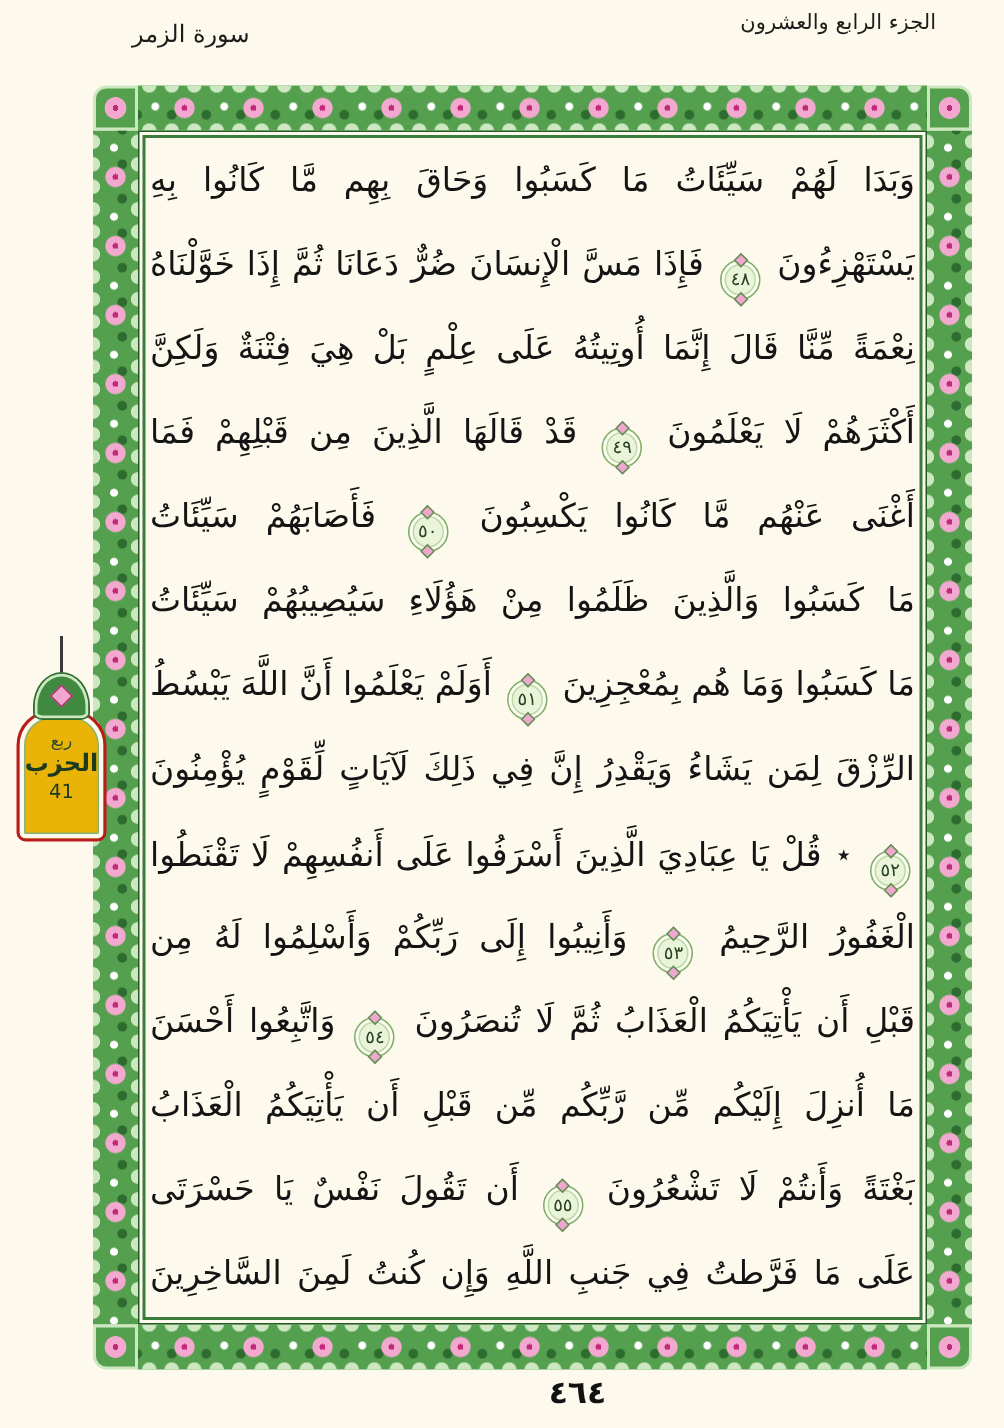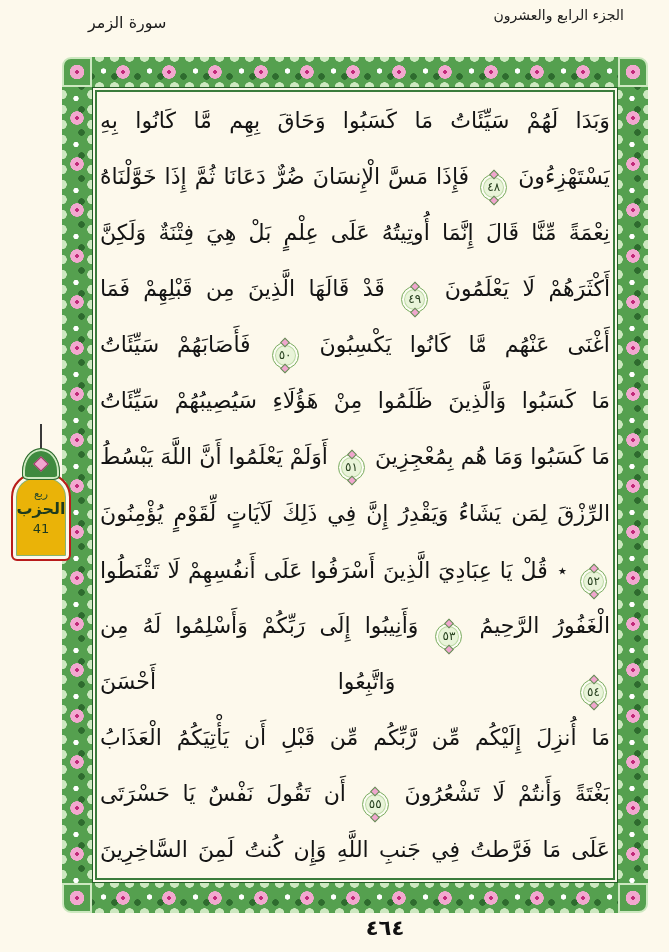--- a/index.html
+++ b/index.html
@@ -105,21 +105,21 @@
           <div class="qline"><span class="qtext">وَبَدَا لَهُمْ سَيِّئَاتُ مَا كَسَبُوا وَحَاقَ بِهِم مَّا كَانُوا بِهِ</span></div>
           <div class="qline"><span class="qtext">يَسْتَهْزِءُونَ</span> <span class="verse-badge"><span class="verse-num">٤٨</span></span> <span class="qtext">فَإِذَا مَسَّ الْإِنسَانَ ضُرٌّ دَعَانَا ثُمَّ إِذَا خَوَّلْنَاهُ</span></div>
           <div class="qline"><span class="qtext">نِعْمَةً مِّنَّا قَالَ إِنَّمَا أُوتِيتُهُ عَلَى عِلْمٍ بَلْ هِيَ فِتْنَةٌ وَلَكِنَّ</span></div>
           <div class="qline"><span class="qtext">أَكْثَرَهُمْ لَا يَعْلَمُونَ</span> <span class="verse-badge"><span class="verse-num">٤٩</span></span> <span class="qtext">قَدْ قَالَهَا الَّذِينَ مِن قَبْلِهِمْ فَمَا</span></div>
           <div class="qline"><span class="qtext">أَغْنَى عَنْهُم مَّا كَانُوا يَكْسِبُونَ</span> <span class="verse-badge"><span class="verse-num">٥٠</span></span> <span class="qtext">فَأَصَابَهُمْ سَيِّئَاتُ</span></div>
           <div class="qline"><span class="qtext">مَا كَسَبُوا وَالَّذِينَ ظَلَمُوا مِنْ هَؤُلَاءِ سَيُصِيبُهُمْ سَيِّئَاتُ</span></div>
           <div class="qline"><span class="qtext">مَا كَسَبُوا وَمَا هُم بِمُعْجِزِينَ</span> <span class="verse-badge"><span class="verse-num">٥١</span></span> <span class="qtext">أَوَلَمْ يَعْلَمُوا أَنَّ اللَّهَ يَبْسُطُ</span></div>
           <div class="qline"><span class="qtext">الرِّزْقَ لِمَن يَشَاءُ وَيَقْدِرُ إِنَّ فِي ذَلِكَ لَآيَاتٍ لِّقَوْمٍ يُؤْمِنُونَ</span></div>
           <div class="qline"><span class="verse-badge"><span class="verse-num">٥٢</span></span> <span class="hizb-star">٭</span> <span class="qtext">قُلْ يَا عِبَادِيَ الَّذِينَ أَسْرَفُوا عَلَى أَنفُسِهِمْ لَا تَقْنَطُوا</span></div>
           <div class="qline"><span class="qtext">الْغَفُورُ الرَّحِيمُ</span> <span class="verse-badge"><span class="verse-num">٥٣</span></span> <span class="qtext">وَأَنِيبُوا إِلَى رَبِّكُمْ وَأَسْلِمُوا لَهُ مِن</span></div>
-          <div class="qline"> <span class="verse-badge"><span class="verse-num">٥٤</span></span> <span class="qtext">وَاتَّبِعُوا أَحْسَنَ</span></div>
+          <div class="qline"><span class="qtext">قَبْلِ أَن يَأْتِيَكُمُ الْعَذَابُ ثُمَّ لَا تُنصَرُونَ</span> <span class="verse-badge"><span class="verse-num">٥٤</span></span> <span class="qtext">وَاتَّبِعُوا أَحْسَنَ</span></div>
           <div class="qline"><span class="qtext">مَا أُنزِلَ إِلَيْكُم مِّن رَّبِّكُم مِّن قَبْلِ أَن يَأْتِيَكُمُ الْعَذَابُ</span></div>
           <div class="qline"><span class="qtext">بَغْتَةً وَأَنتُمْ لَا تَشْعُرُونَ</span> <span class="verse-badge"><span class="verse-num">٥٥</span></span> <span class="qtext">أَن تَقُولَ نَفْسٌ يَا حَسْرَتَى</span></div>
           <div class="qline"><span class="qtext">عَلَى مَا فَرَّطتُ فِي جَنبِ اللَّهِ وَإِن كُنتُ لَمِنَ السَّاخِرِينَ</span> </div>
         </div>
     </div>
   </div>
 
   <div class="hizb-marker">
     <div class="stem"></div>
     <div class="crown"></div>

